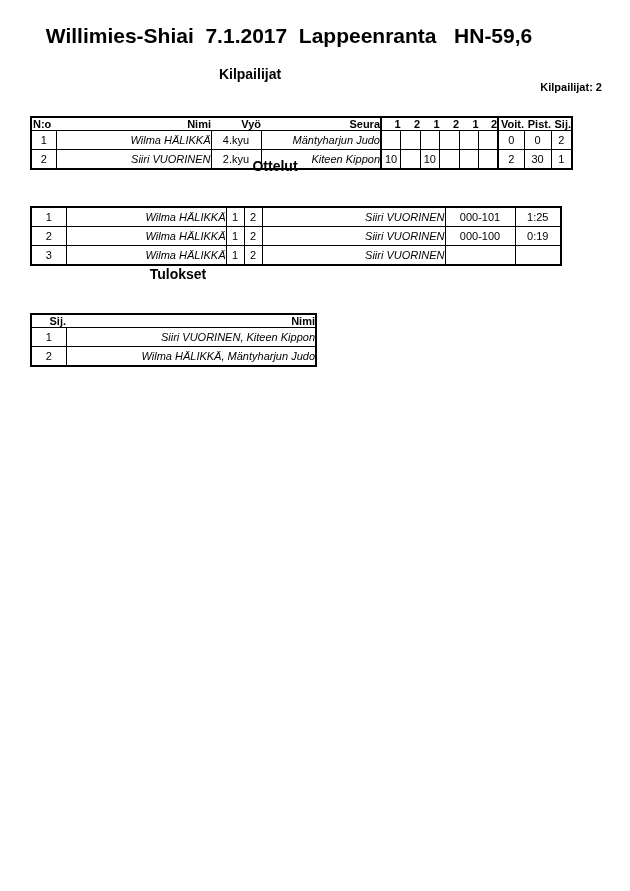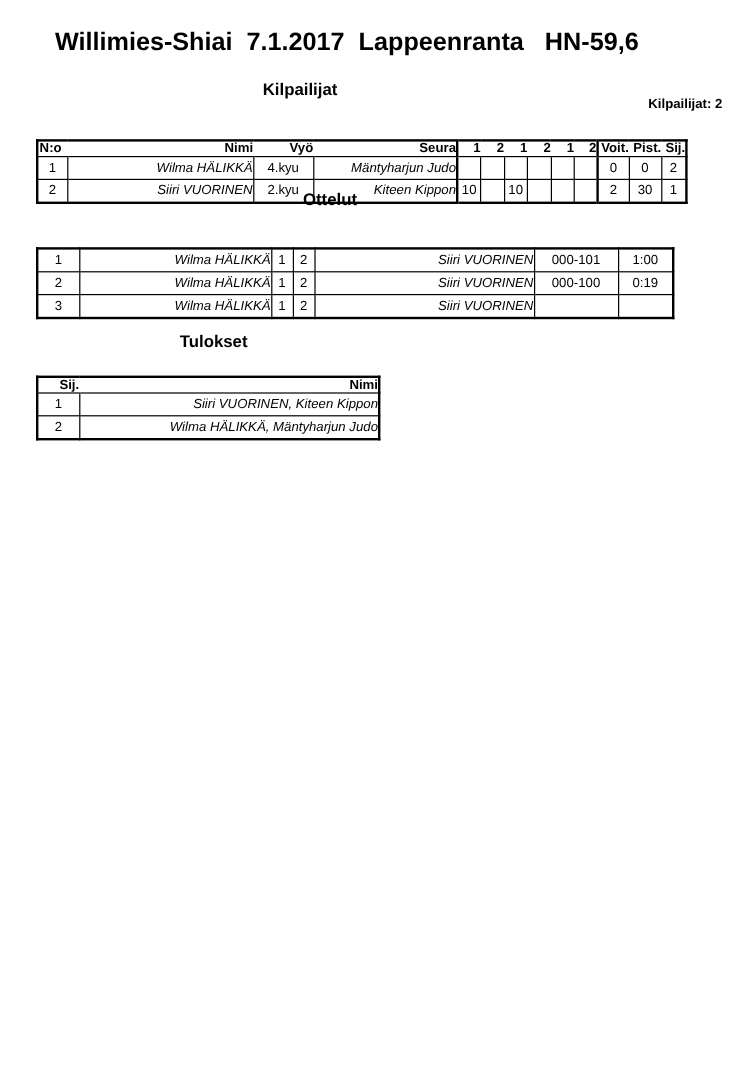--- a/index.html
+++ b/index.html
@@ -33,21 +33,21 @@
     margin-top: 28px;
   }
   .section-heading {
     font-size: 14px;
     font-weight: bold;
     transform: translateX(-50%);
     white-space: nowrap;
   }
   #heading-competitors { top: 66px;  left: 250px; }
   #heading-matches     { top: 158px; left: 275px; }
-  #heading-results     { top: 276px; left: 178px; }
+  #heading-results     { top: 266px; left: 178px; }
 
   table.doc-table {
     border-collapse: collapse;
     table-layout: fixed;
     border: 2px solid #000;
     margin-top: 28px;
   }
   .doc-table th {
     border: 0 solid #000;
     border-bottom: 1px solid #000;
@@ -161,21 +161,21 @@
       <col style="width:46px">
   </colgroup>
   <tbody>
   <tr>
     <td>1</td>
     <td class="l">Wilma HÄLIKKÄ</td>
     <td>1</td>
     <td>2</td>
     <td class="l">Siiri VUORINEN</td>
     <td>000-101</td>
-    <td>1:00</td>
+    <td>1:25</td>
   </tr>
   <tr>
     <td>2</td>
     <td class="l">Wilma HÄLIKKÄ</td>
     <td>1</td>
     <td>2</td>
     <td class="l">Siiri VUORINEN</td>
     <td>000-100</td>
     <td>0:19</td>
   </tr>

